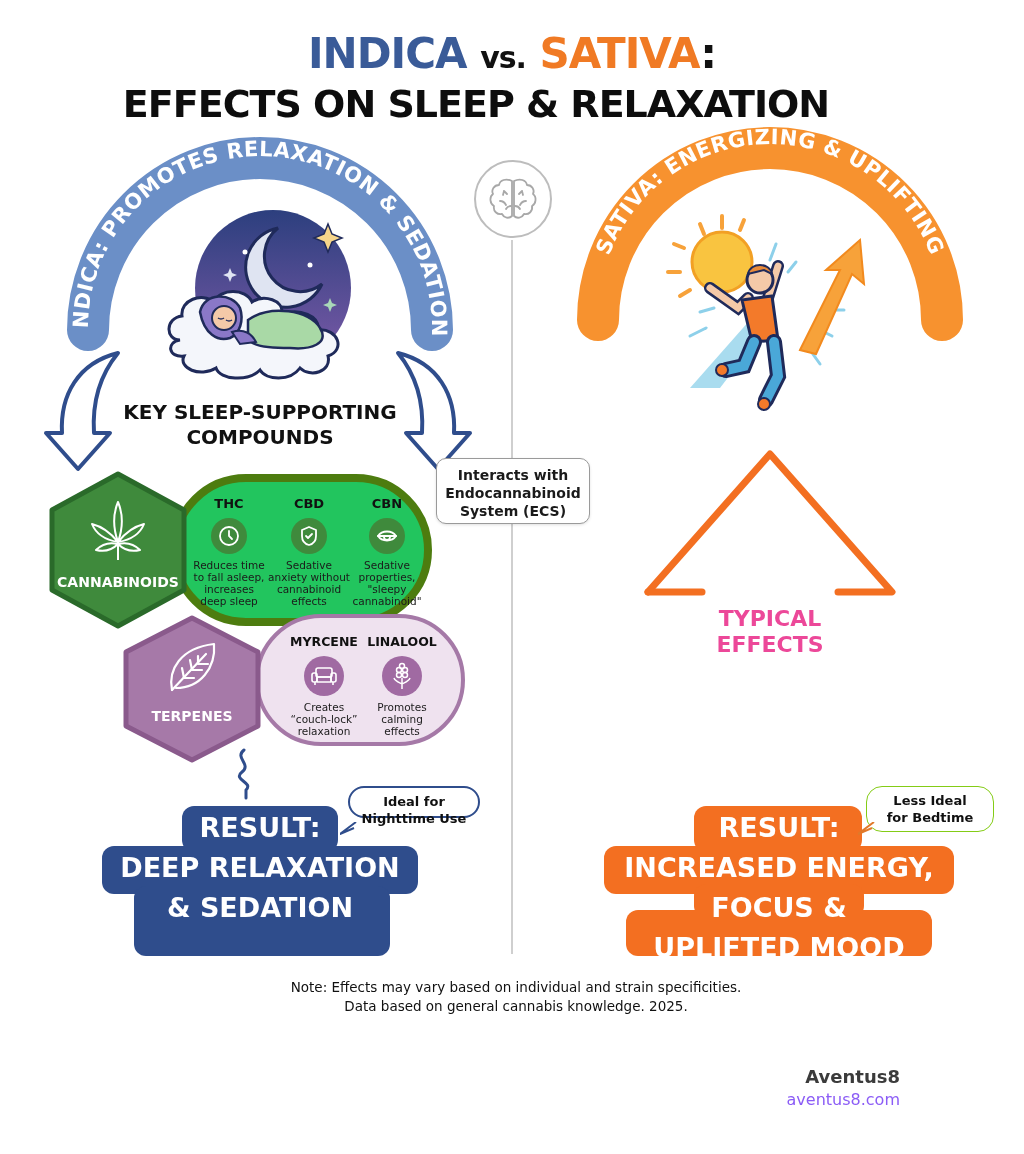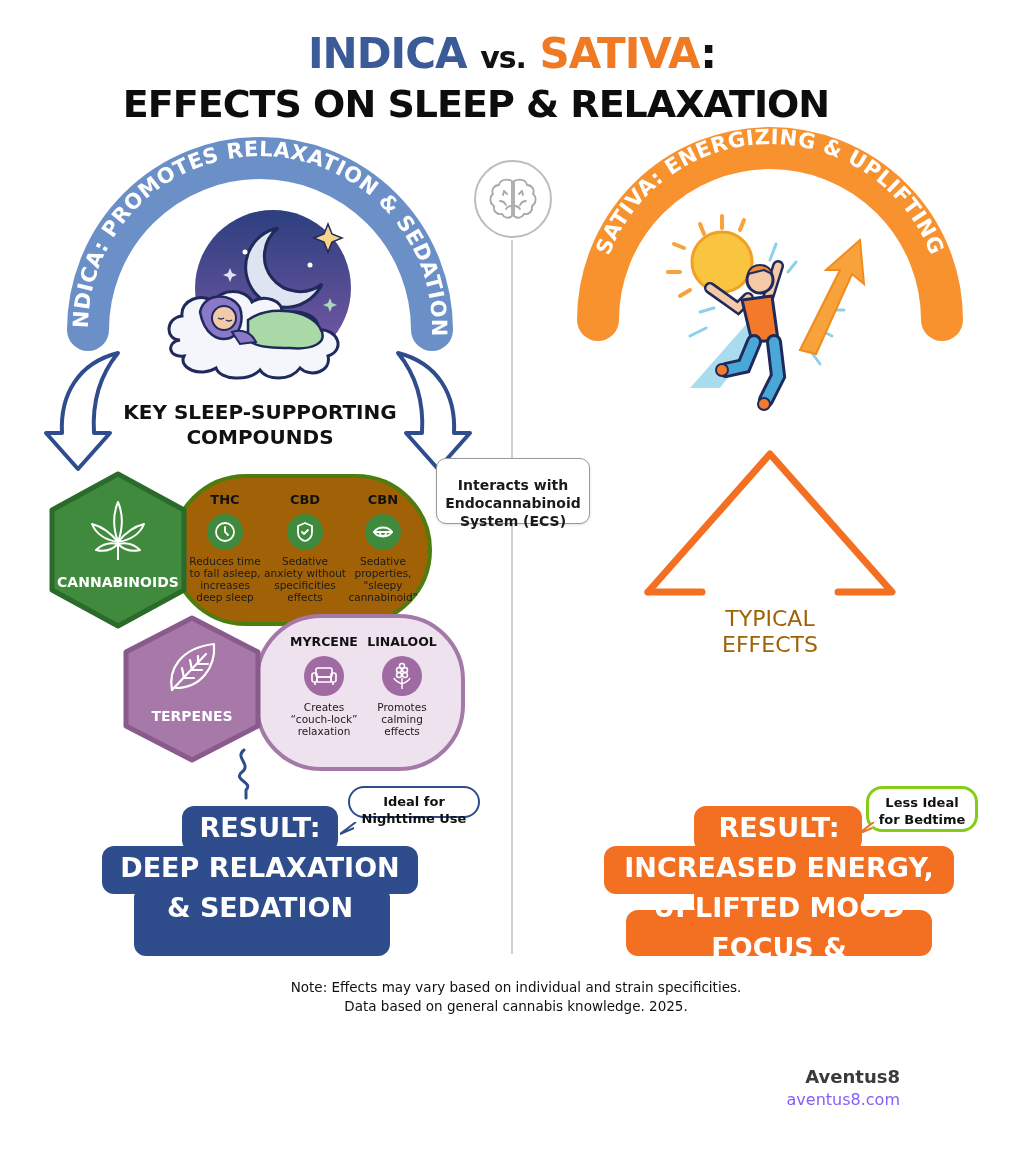--- a/index.html
+++ b/index.html
@@ -19,46 +19,46 @@
   .divider { left: 511px; top: 240px; width: 2px; height: 714px; background: #cfcfcf; }
   .brain-circle { left: 474px; top: 160px; width: 78px; height: 78px; border: 2px solid #bdbdbd; border-radius: 50%; background: #fff; display:flex; align-items:center; justify-content:center; }
 
   
   .arch-svg { overflow: visible; }
 
   
   .key-heading { left: 100px; top: 400px; width: 320px; text-align: center; font-size: 20px; font-weight: 700; line-height: 25px; color: #111; }
 
   
-  .ecs-box { left: 436px; top: 458px; width: 154px; height: 66px; border: 1.5px solid #9a9a9a; border-radius: 10px; background: #fff; font-size: 14px; font-weight: 600; text-align: center; line-height: 18px; padding-top: 17px; color: #1a1a1a; box-shadow: 0 1px 3px rgba(0,0,0,0.12); }
-
-  
-  .cann-pill { left: 170px; top: 474px; width: 262px; height: 152px; background: #a16207; border: 4px solid #4d7c0f; border-radius: 76px; }
+  .ecs-box { left: 436px; top: 458px; width: 154px; height: 66px; border: 1.5px solid #9a9a9a; border-radius: 10px; background: #fff; font-size: 14px; font-weight: 600; text-align: center; line-height: 18px; padding-top: 7px; color: #1a1a1a; box-shadow: 0 1px 3px rgba(0,0,0,0.12); }
+
+  
+  .cann-pill { left: 170px; top: 474px; width: 262px; height: 152px; background: #22c55e; border: 8px solid #4d7c0f; border-radius: 76px; }
   .compound { position: absolute; width: 90px; text-align: center; }
   .compound .name { font-size: 13px; font-weight: 700; color: #111; line-height: 16px; }
   .compound .ico { width: 36px; height: 36px; border-radius: 50%; margin: 6px auto 5px; display:flex; align-items:center; justify-content:center; }
   .compound .desc { font-size: 10.5px; line-height: 12px; color: #1b1b1b; }
   .cann-pill .ico { background: #3f8a3c; }
 
   .hex-label { position: absolute; width: 100%; text-align: center; color: #fff; font-weight: 700; }
 
   
-  .terp-pill { left: 255px; top: 614px; width: 210px; height: 157px; background: #efe2ef; border: 4px solid #a579a7; border-radius: 66px; }
+  .terp-pill { left: 255px; top: 614px; width: 210px; height: 132px; background: #efe2ef; border: 4px solid #a579a7; border-radius: 66px; }
   .terp-pill .ico { background: #a06aa2; }
 
   
   .result-indica-text { color: #fff; font-weight: 700; text-align: center; font-size: 27px; line-height: 40px; }
 
   .bubble { background: #fff; border-radius: 16px; text-align: center; font-size: 13px; font-weight: 700; line-height: 17px; color: #111; }
 
   .note { left: 0; top: 978px; width: 1024px; text-align: center; font-size: 13.5px; line-height: 19px; color: #111; padding-left: 8px; }
   .brand-name { left: 700px; top: 1066px; width: 200px; text-align: right; font-size: 18px; font-weight: 700; color: #3b3b3b; }
   .brand-url { left: 700px; top: 1090px; width: 200px; text-align: right; font-size: 16px; color: #8b5cf6; }
 
-  .typical { left: 680px; top: 606px; width: 180px; text-align: center; font-size: 22px; font-weight: 400; line-height: 26px; color: #a16207; }
+  .typical { left: 680px; top: 606px; width: 180px; text-align: center; font-size: 22px; font-weight: 700; line-height: 26px; color: #ec4899; }
 </style>
 </head>
 <body>
 
 <div class="abs title-1">
   <span class="indica">INDICA</span>
   <span class="vs">vs.</span>
   <span class="sativa">SATIVA</span><span>:</span>
 </div>
 <div class="abs title-2">EFFECTS ON SLEEP &amp; RELAXATION</div>
@@ -147,21 +147,21 @@
     <div class="name">CBD</div>
     <div class="ico">
       <svg width="24" height="24" viewBox="0 0 24 24" fill="none" stroke="#fff" stroke-width="1.8" stroke-linecap="round" stroke-linejoin="round">
           <path d="M12 3 l7 3 v6 c0 5 -3 8 -7 9 c-4 -1 -7 -4 -7 -9 V6 z"></path>
           <path d="M9 12 l2 2 l4 -4"></path>
         </svg>
     </div>
     <div class="desc">
       <div>Sedative</div>
       <div>anxiety without</div>
-      <div>specificities</div>
+      <div>cannabinoid</div>
       <div>effects</div>
     </div>
   </div>
   <div class="compound" style="left:164px; top:14px;">
     <div class="name">CBN</div>
     <div class="ico">
       <svg width="24" height="24" viewBox="0 0 24 24" fill="none" stroke="#fff" stroke-width="1.8" stroke-linecap="round">
           <path d="M3 12 c4 -6 14 -6 18 0 c-4 6 -14 6 -18 0 z"></path>
           <path d="M3 12 h18"></path>
           <path d="M9 13 a3 3 0 0 0 6 0"></path>
@@ -331,25 +331,25 @@
   <div>EFFECTS</div>
 </div>
 
 <div class="abs" style="left:694px; top:806px; width:168px; height:46px; background:#f36f21; border-radius:12px;"></div>
 <div class="abs" style="left:604px; top:846px; width:350px; height:48px; background:#f36f21; border-radius:12px;"></div>
 <div class="abs" style="left:694px; top:884px; width:170px; height:34px; background:#f36f21; border-radius:12px;"></div>
 <div class="abs" style="left:626px; top:910px; width:306px; height:46px; background:#f36f21; border-radius:12px;"></div>
 <div class="abs result-indica-text" style="left:600px; top:808px; width:358px;">
   <div>RESULT:</div>
   <div>INCREASED ENERGY,</div>
+  <div>FOCUS &amp;</div>
   <div>UPLIFTED MOOD</div>
-  <div>FOCUS &amp;</div>
-</div>
-
-<div class="abs bubble" style="left:866px; top:786px; width:112px; height:46px; border:3px solid #84cc16; padding-top:5px;">
+</div>
+
+<div class="abs bubble" style="left:866px; top:786px; width:128px; height:46px; border:1px solid #84cc16; padding-top:5px;">
   <div>Less Ideal</div>
   <div>for Bedtime</div>
 </div>
 <svg class="abs" style="left:858px; top:822px;" width="20" height="14" viewBox="0 0 20 14">
     <path d="M 16 0 L 0 12 L 14 6" fill="#fff" stroke="#e0792a" stroke-width="2" stroke-linejoin="round"></path>
   </svg>
 
 <div class="abs note">
   <div>Note: Effects may vary based on individual and strain specificities.</div>
   <div>Data based on general cannabis knowledge. 2025.</div>

